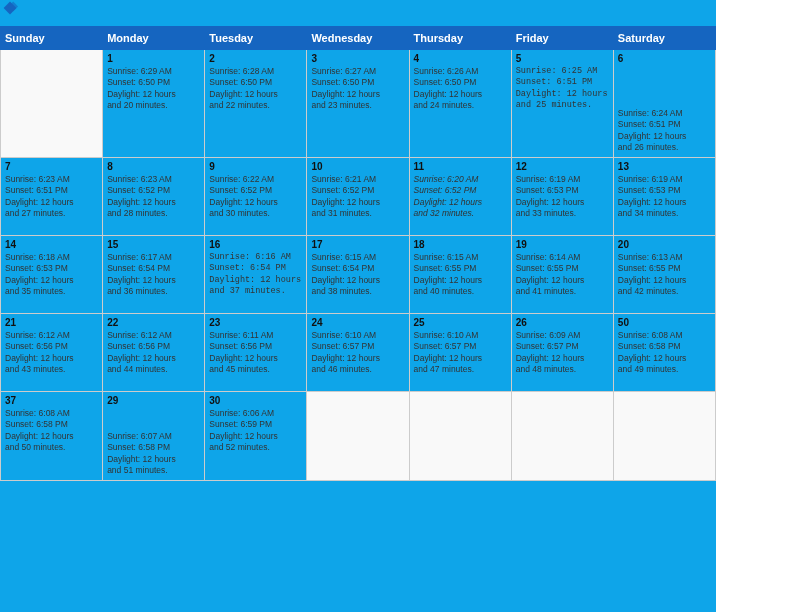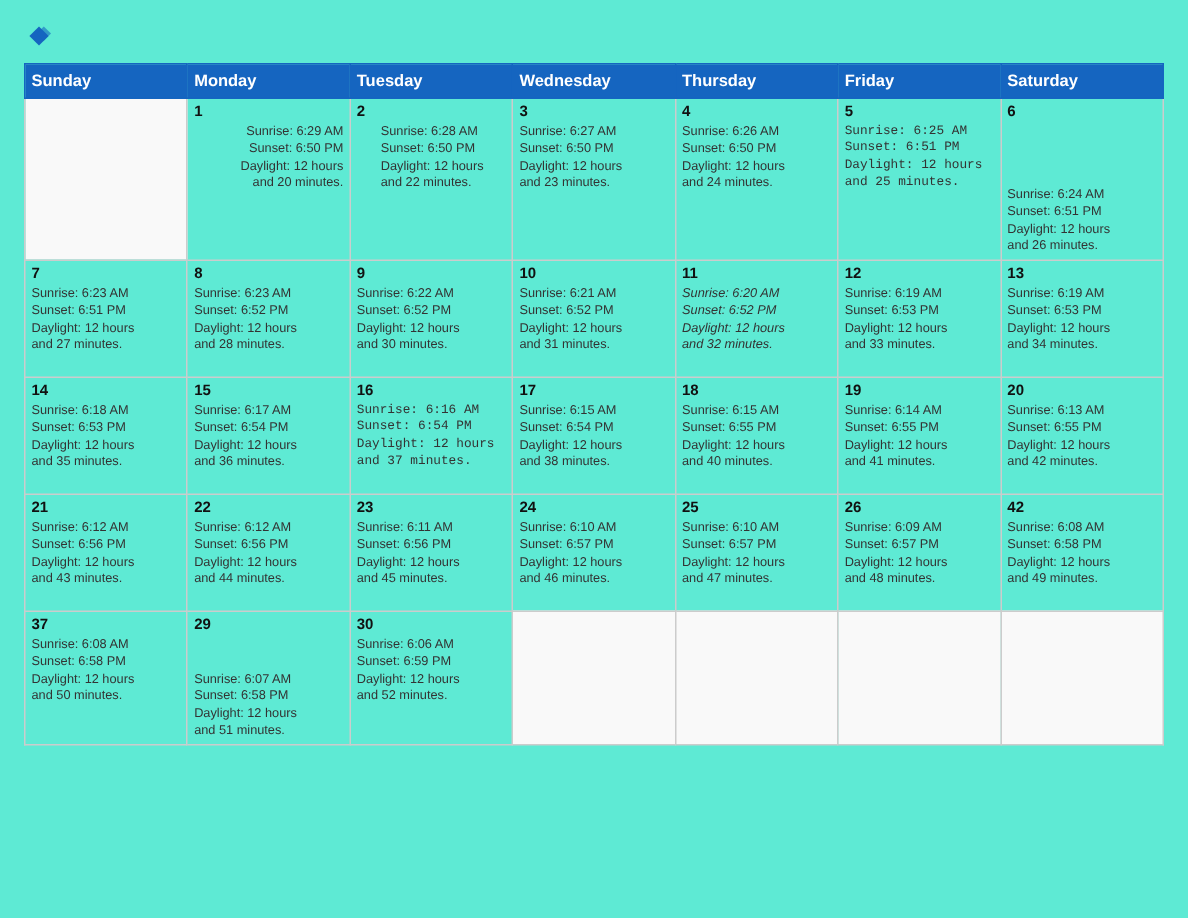--- a/index.html
+++ b/index.html
@@ -4,24 +4,24 @@
   <style>
     * { margin: 0; padding: 0; box-sizing: border-box; }
     body {
       font-family: Arial, sans-serif;
       background: #fff;
       width: 792px;
       height: 612px;
       overflow: hidden;
     }
     .page {
-      width: 792px;
+      width: 716px;
       height: 612px;
-      padding: 16px;
-      background: #5eead4;
+      padding: 0;
+      background: #0ea5e9;
     }
     .header {
       display: flex;
       justify-content: space-between;
       align-items: flex-start;
       margin-bottom: 10px;
     }
     .logo {
       display: flex;
       flex-direction: column;
@@ -122,28 +122,28 @@
           <th>Thursday</th>
           <th>Friday</th>
           <th>Saturday</th>
         </tr>
     </thead>
     <tbody id="calendar-body">
     <tr>
           <td class="empty-cell"></td>
           <td>
             <div class="day-num">1</div>
-            <div class="day-info" style="white-space: pre-line; text-align: right;">Sunrise: 6:29 AM
+            <div class="day-info" style="white-space: pre-line;">Sunrise: 6:29 AM
 Sunset: 6:50 PM
 Daylight: 12 hours
 and 20 minutes.</div>
           </td>
           <td>
             <div class="day-num">2</div>
-            <div class="day-info" style="white-space: pre-line; margin-left: 16px;">Sunrise: 6:28 AM
+            <div class="day-info" style="white-space: pre-line;">Sunrise: 6:28 AM
 Sunset: 6:50 PM
 Daylight: 12 hours
 and 22 minutes.</div>
           </td>
           <td>
             <div class="day-num">3</div>
             <div class="day-info" style="white-space: pre-line;">Sunrise: 6:27 AM
 Sunset: 6:50 PM
 Daylight: 12 hours
 and 23 minutes.</div>
@@ -309,21 +309,21 @@
 and 47 minutes.</div>
           </td>
           <td>
             <div class="day-num">26</div>
             <div class="day-info" style="white-space: pre-line;">Sunrise: 6:09 AM
 Sunset: 6:57 PM
 Daylight: 12 hours
 and 48 minutes.</div>
           </td>
           <td>
-            <div class="day-num">42</div>
+            <div class="day-num">50</div>
             <div class="day-info" style="white-space: pre-line;">Sunrise: 6:08 AM
 Sunset: 6:58 PM
 Daylight: 12 hours
 and 49 minutes.</div>
           </td>
         </tr>
         <tr>
           <td>
             <div class="day-num">37</div>
             <div class="day-info" style="white-space: pre-line;">Sunrise: 6:08 AM

